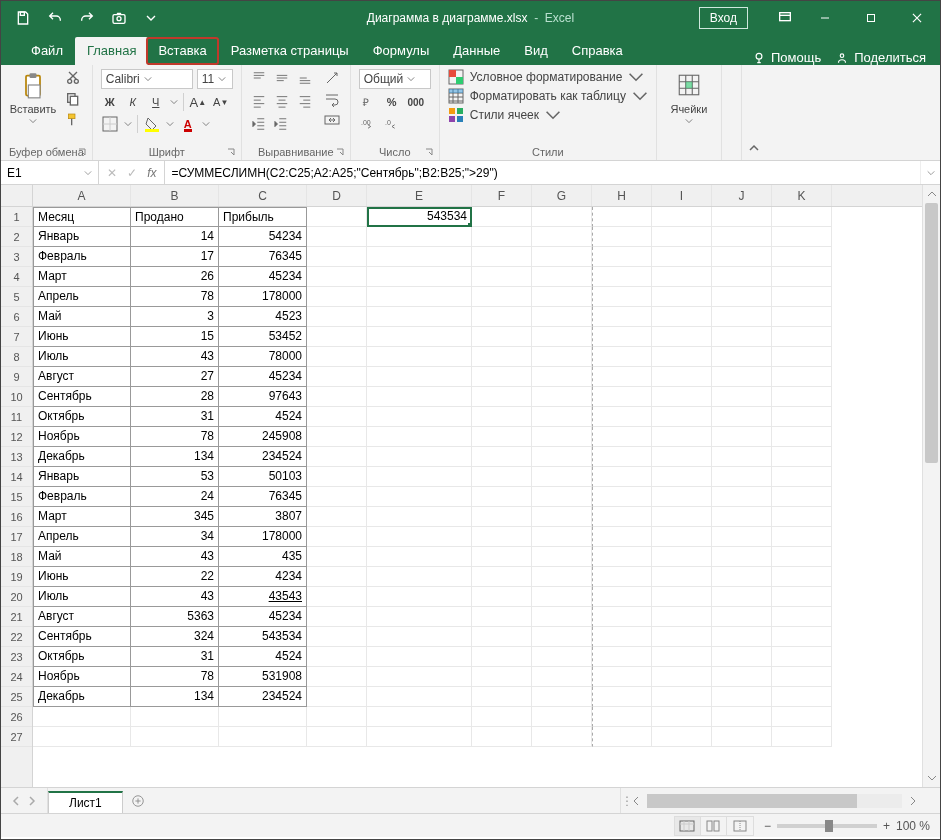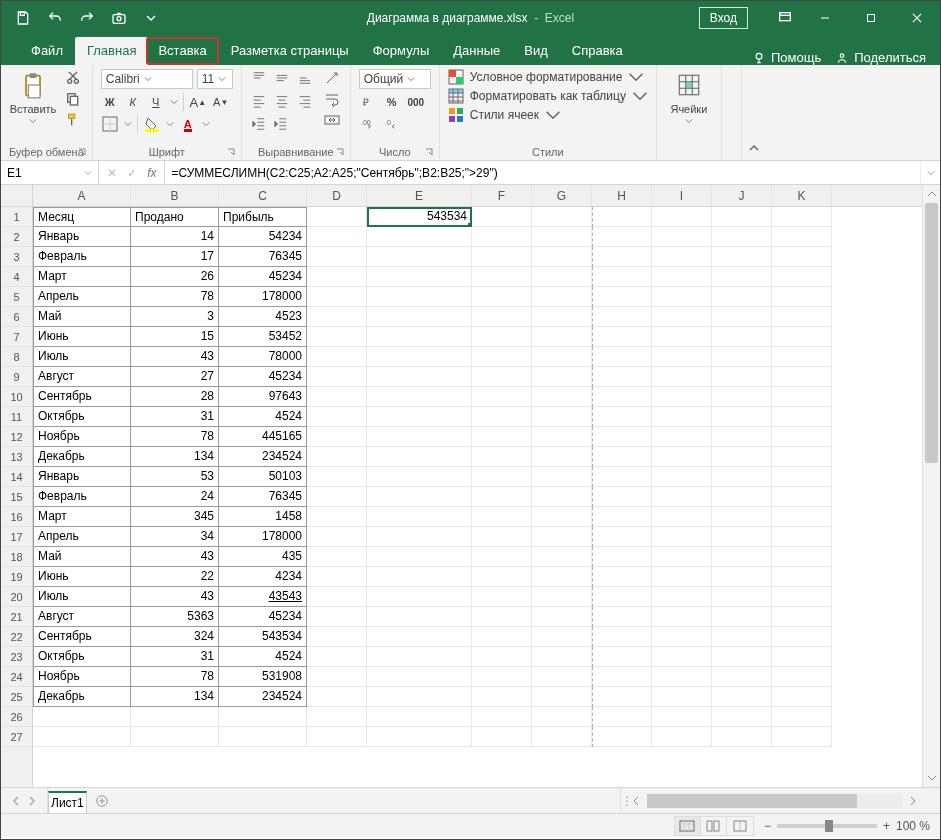--- a/index.html
+++ b/index.html
@@ -78,21 +78,21 @@
   .fillhandle { position:absolute; right:-3px; bottom:-3px; width:6px; height:6px; background:#217346; }
   .dashcol-left { border-left:1px dashed #aaa !important; }
   .vscroll { width:18px; background:#f3f3f3; border-left:1px solid #e0e0e0; display:flex; flex-direction:column; }
   .vscroll .arr { height:18px; display:flex; align-items:center; justify-content:center; }
   .vscroll .track { flex:1; position:relative; }
   .vscroll .thumb { position:absolute; left:2px; right:2px; top:0; height:260px; background:#c8c8c8; border-radius:2px; }
   
   .sheetbar { height:26px; border-top:1px solid #d4d4d4; display:flex; align-items:stretch; font-size:12px; background:#f3f3f3; }
   .sheet-nav { display:flex; align-items:center; gap:6px; padding:0 10px; border-right:1px solid #e0e0e0; color:#888; }
   .sheet-tabs { display:flex; align-items:flex-end; }
-  .sheet-tab { background:#fff; border:1px solid #ccc; border-bottom:none; padding:3px 2px; height:22px; margin-top:4px; border-top:2px solid #217346; }
+  .sheet-tab { background:#fff; border:1px solid #ccc; border-bottom:none; padding:3px 20px; height:22px; margin-top:4px; border-top:2px solid #217346; }
   .sheet-add { width:30px; display:flex; align-items:center; justify-content:center; color:#666; }
   .sheetbar .gap { flex:1; }
   .hscroll { width:320px; display:flex; align-items:center; border-left:1px solid #e0e0e0; }
   .hscroll .harr { width:18px; height:100%; display:flex; align-items:center; justify-content:center; }
   .hscroll .htrack { flex:1; height:14px; background:#ececec; position:relative; margin:0 2px;}
   .hscroll .hthumb { position:absolute; left:0; top:0; bottom:0; width:210px; background:#c8c8c8; }
   .hscroll .corner { width:18px; }
   
   .status { height:24px; background:#f3f3f3; border-top:1px solid #d4d4d4; display:flex; align-items:center; justify-content:flex-end; font-size:12px; gap:10px; padding:0 10px; color:#555; }
   .viewbtns { display:flex; align-items:center; border:1px solid #ddd; }
@@ -717,21 +717,21 @@
           <div class="cell" style="width: 60px;"></div>
           <div class="cell" style="width: 60px;"></div>
           <div class="cell dashcol-left" style="width: 60px;"></div>
           <div class="cell" style="width: 60px;"></div>
           <div class="cell" style="width: 60px;"></div>
           <div class="cell" style="width: 60px;"></div>
         </div>
         <div class="row">
           <div class="cell data-border data-left txt" style="width: 98px;">Ноябрь</div>
           <div class="cell data-border num" style="width: 88px;">78</div>
-          <div class="cell data-border num" style="width: 88px;">445165</div>
+          <div class="cell data-border num" style="width: 88px;">245908</div>
           <div class="cell" style="width: 60px;"></div>
           <div class="cell" style="width: 105px;"></div>
           <div class="cell" style="width: 60px;"></div>
           <div class="cell" style="width: 60px;"></div>
           <div class="cell dashcol-left" style="width: 60px;"></div>
           <div class="cell" style="width: 60px;"></div>
           <div class="cell" style="width: 60px;"></div>
           <div class="cell" style="width: 60px;"></div>
         </div>
         <div class="row">
@@ -769,21 +769,21 @@
           <div class="cell" style="width: 60px;"></div>
           <div class="cell" style="width: 60px;"></div>
           <div class="cell dashcol-left" style="width: 60px;"></div>
           <div class="cell" style="width: 60px;"></div>
           <div class="cell" style="width: 60px;"></div>
           <div class="cell" style="width: 60px;"></div>
         </div>
         <div class="row">
           <div class="cell data-border data-left txt" style="width: 98px;">Март</div>
           <div class="cell data-border num" style="width: 88px;">345</div>
-          <div class="cell data-border num" style="width: 88px;">1458</div>
+          <div class="cell data-border num" style="width: 88px;">3807</div>
           <div class="cell" style="width: 60px;"></div>
           <div class="cell" style="width: 105px;"></div>
           <div class="cell" style="width: 60px;"></div>
           <div class="cell" style="width: 60px;"></div>
           <div class="cell dashcol-left" style="width: 60px;"></div>
           <div class="cell" style="width: 60px;"></div>
           <div class="cell" style="width: 60px;"></div>
           <div class="cell" style="width: 60px;"></div>
         </div>
         <div class="row">

